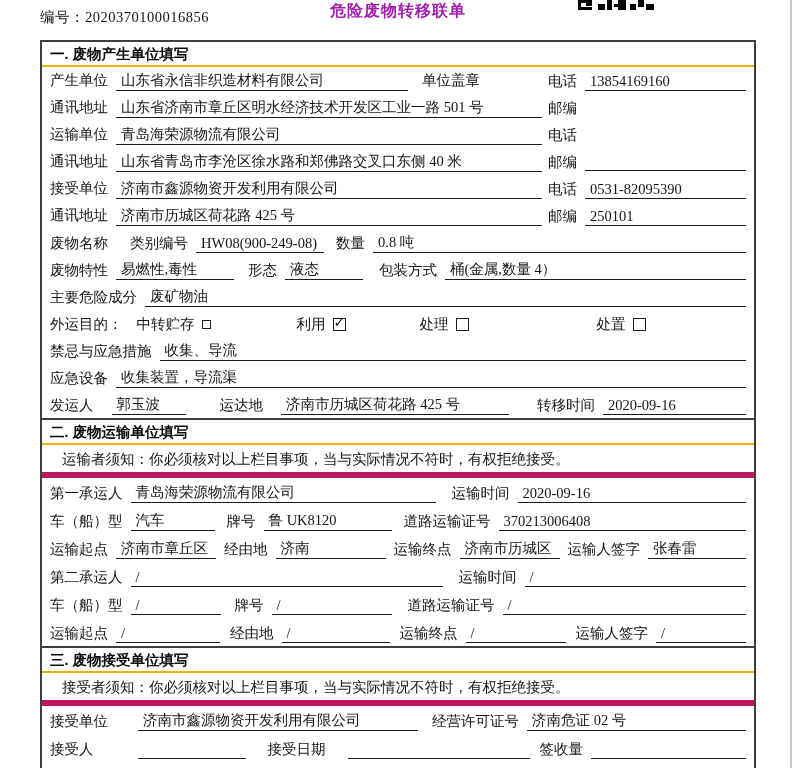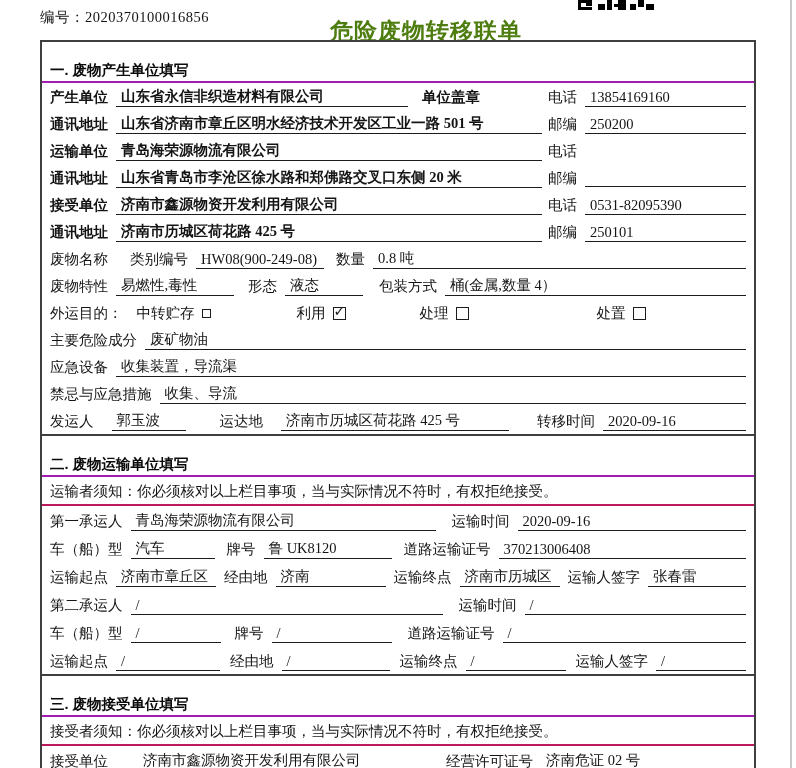--- a/index.html
+++ b/index.html
@@ -5,46 +5,46 @@
   html,body{margin:0;padding:0;}
   body{
     width:796px;height:768px;position:relative;background:#ffffff;
     font-family:"Liberation Serif","DejaVu Serif",serif;
     color:#141414;overflow:hidden;
   }
   .page-edge{position:absolute;top:0;right:4px;width:0;height:768px;border-right:2px solid #c9c9c9;}
   
   .doc-number{position:absolute;top:8px;left:40px;font-size:14.5px;letter-spacing:.5px;}
   .doc-title{
-    position:absolute;top:16px;left:330px;font-size:23px;font-weight:bold;
-    font-family:"Liberation Sans","DejaVu Sans",sans-serif;letter-spacing:1px;color:#4d7c0f;
+    position:absolute;top:1px;left:330px;font-size:16px;font-weight:bold;
+    font-family:"Liberation Sans","DejaVu Sans",sans-serif;letter-spacing:1px;color:#a21caf;
   }
   .qr-frag{position:absolute;top:0;left:578px;width:76px;height:10px;}
   
   .form-table{
     position:absolute;top:40px;left:40px;width:712px;
     border:2px solid #3f3f3f;background:#fff;
   }
   .sec-hdr{
-    height:22px;line-height:22px;padding:17px 8px 0 8px;
+    height:22px;line-height:22px;padding:1px 8px 0 8px;
     font-family:"Liberation Sans","DejaVu Sans",sans-serif;
     font-weight:bold;font-size:14.5px;color:#0a0a0a;
-    border-bottom:2px solid #a21caf;
+    border-bottom:2px solid #eab308;
   }
   .sec-hdr.mid{border-top:2px solid #3f3f3f;}
   .notice{
-    height:26px;display:flex;align-items:center;padding:1px 8px 0 8px;
-    font-size:14.5px;border-bottom:2px solid #be185d;
+    height:26px;display:flex;align-items:center;padding:1px 8px 0 20px;
+    font-size:14.5px;border-bottom:6px solid #be185d;
   }
   .r{
     display:flex;align-items:flex-end;height:24px;padding:0 8px 3px 8px;
     font-size:14.5px;white-space:nowrap;
   }
   .s23 .r{height:25px;}
-  .left{display:flex;width:498px;align-items:center;font-weight:bold;}
+  .left{display:flex;width:498px;align-items:flex-start;}
   .right{display:flex;flex:1;align-items:center;}
   .lbl{white-space:nowrap;}
   .val{
     border-bottom:1.2px solid #1c1c1c;padding:0 5px;margin-left:8px;
     white-space:nowrap;overflow:visible;min-height:17px;box-sizing:border-box;
   }
   .fill{flex:1;}
   .c{text-align:left;}
   .opt{display:flex;align-items:center;}
   .cb{
@@ -95,38 +95,37 @@
     </div>
   </div>
 
   <div class="r">
     <div class="left">
       <span class="lbl">通讯地址</span>
       <span class="val fill" style="margin-right:6px;">山东省济南市章丘区明水经济技术开发区工业一路 501 号</span>
     </div>
     <div class="right">
       <span class="lbl">邮编</span>
-      <span class="val fill">250200</span>
     </div>
   </div>
 
   <div class="r">
     <div class="left">
       <span class="lbl">运输单位</span>
       <span class="val fill" style="margin-right:6px;">青岛海荣源物流有限公司</span>
     </div>
     <div class="right">
       <span class="lbl">电话</span>
     </div>
   </div>
 
   <div class="r">
     <div class="left">
       <span class="lbl">通讯地址</span>
-      <span class="val fill" style="margin-right:6px;">山东省青岛市李沧区徐水路和郑佛路交叉口东侧 20 米</span>
+      <span class="val fill" style="margin-right:6px;">山东省青岛市李沧区徐水路和郑佛路交叉口东侧 40 米</span>
     </div>
     <div class="right">
       <span class="lbl">邮编</span>
       <span class="val fill"></span>
     </div>
   </div>
 
   <div class="r">
     <div class="left">
       <span class="lbl">接受单位</span>
@@ -160,52 +159,52 @@
   <div class="r">
     <span class="lbl">废物特性</span>
     <span class="val" style="width:118px;">易燃性,毒性</span>
     <span class="lbl" style="margin-left:14px;">形态</span>
     <span class="val" style="width:78px;">液态</span>
     <span class="lbl" style="margin-left:16px;">包装方式</span>
     <span class="val fill">桶(金属,数量  4）</span>
   </div>
 
   <div class="r">
+    <span class="lbl">主要危险成分</span>
+    <span class="val fill">废矿物油</span>
+  </div>
+
+  <div class="r">
     <span class="lbl">外运目的：</span>
     <span class="opt" style="margin-left:14px;">
       <span class="lbl">中转贮存</span>
       <span class="cb small"></span>
     </span>
     <span class="opt" style="margin-left:86px;">
       <span class="lbl">利用</span>
       <span class="cb checked"></span>
     </span>
     <span class="opt" style="margin-left:74px;">
       <span class="lbl">处理</span>
       <span class="cb"></span>
     </span>
     <span class="opt" style="margin-left:128px;">
       <span class="lbl">处置</span>
       <span class="cb"></span>
     </span>
   </div>
 
   <div class="r">
-    <span class="lbl">主要危险成分</span>
-    <span class="val fill">废矿物油</span>
+    <span class="lbl">禁忌与应急措施</span>
+    <span class="val fill">收集、导流</span>
   </div>
 
   <div class="r">
     <span class="lbl">应急设备</span>
     <span class="val fill">收集装置，导流渠</span>
-  </div>
-
-  <div class="r">
-    <span class="lbl">禁忌与应急措施</span>
-    <span class="val fill">收集、导流</span>
   </div>
 
   <div class="r">
     <span class="lbl">发运人</span>
     <span class="val c" style="width:74px;margin-left:18px;">郭玉波</span>
     <span class="lbl" style="margin-left:34px;">运达地</span>
     <span class="val" style="width:228px;margin-left:18px;">济南市历城区荷花路 425 号</span>
     <span class="lbl" style="margin-left:28px;">转移时间</span>
     <span class="val fill">2020-09-16</span>
   </div>
@@ -267,21 +266,21 @@
     <span class="lbl" style="margin-left:10px;">运输人签字</span>
     <span class="val fill c">/</span>
   </div>
 
   <div class="sec-hdr mid">三. 废物接受单位填写</div>
   <div class="notice">接受者须知：你必须核对以上栏目事项，当与实际情况不符时，有权拒绝接受。</div>
 
   <div class="r">
     <span class="lbl">接受单位</span>
     <span class="val" style="width:280px;margin-left:30px;">济南市鑫源物资开发利用有限公司</span>
-    <span class="lbl" style="margin-left:28px;">经营许可证号</span>
+    <span class="lbl" style="margin-left:14px;">经营许可证号</span>
     <span class="val fill">济南危证 02 号</span>
   </div>
 
   <div class="r">
     <span class="lbl">接受人</span>
     <span class="val" style="width:108px;margin-left:44px;"></span>
     <span class="lbl" style="margin-left:22px;">接受日期</span>
     <span class="val" style="width:182px;margin-left:22px;"></span>
     <span class="lbl" style="margin-left:10px;">签收量</span>
     <span class="val fill"></span>

